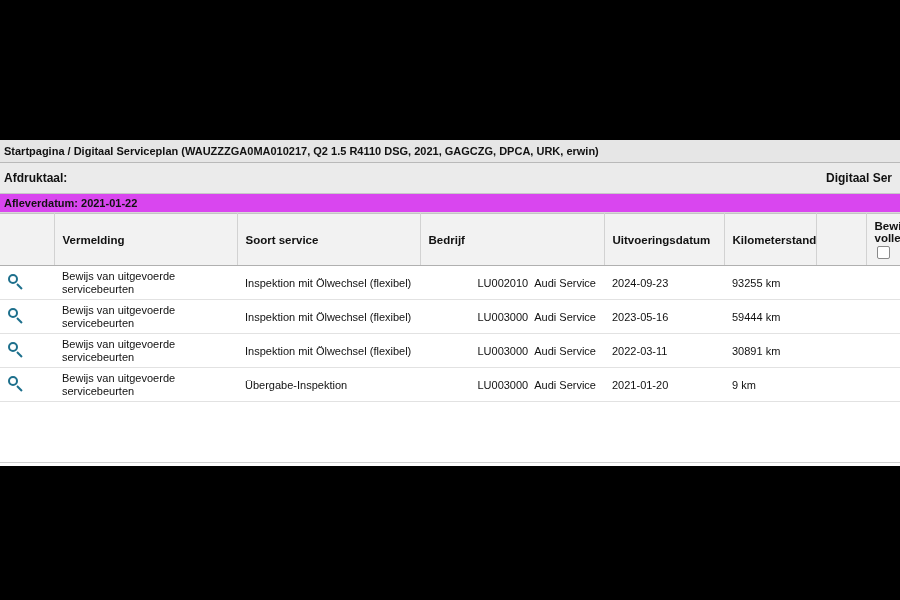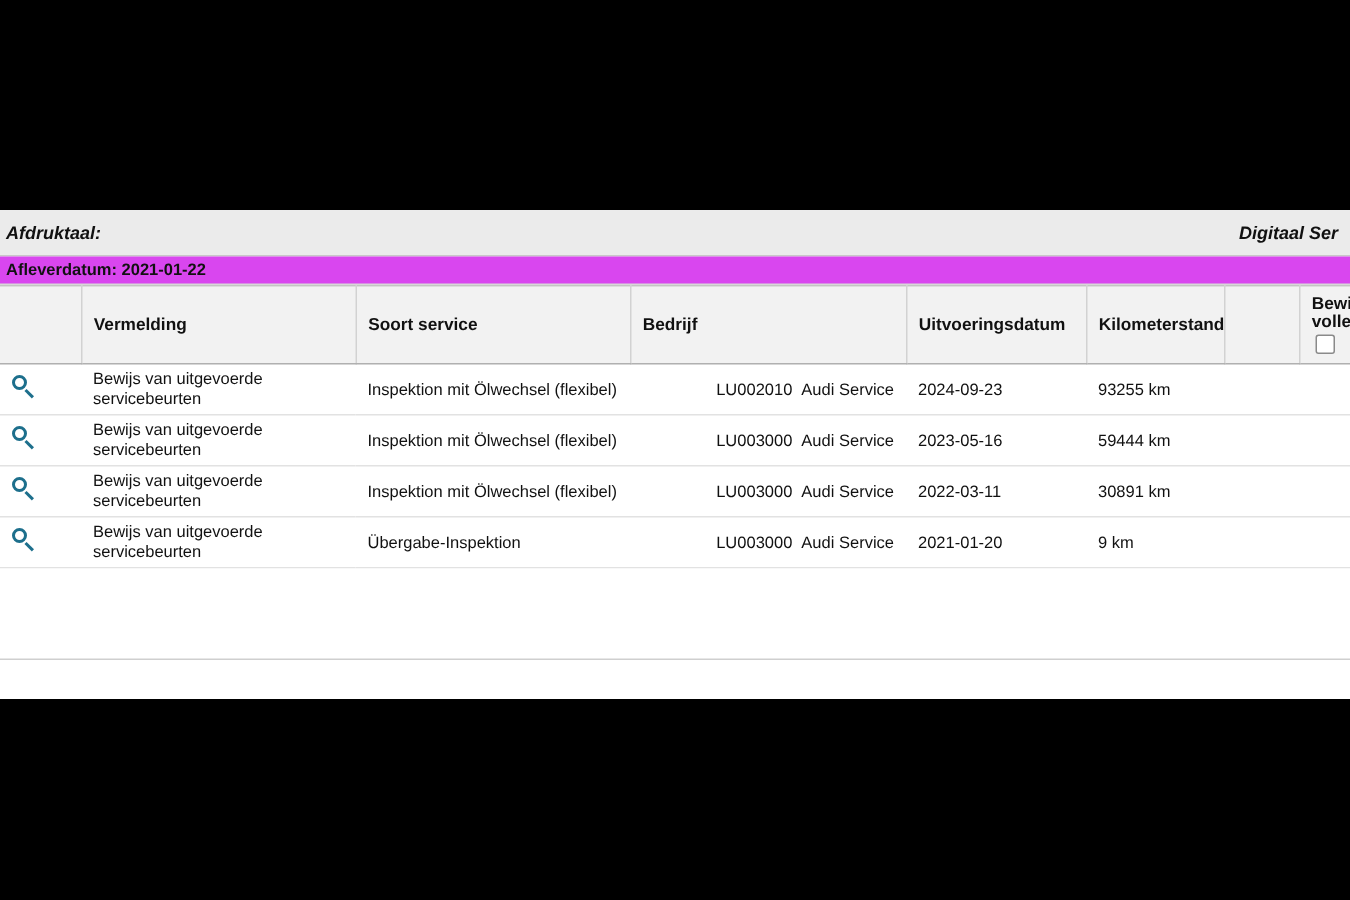--- a/index.html
+++ b/index.html
@@ -35,21 +35,20 @@
     white-space: nowrap;
   }
   .toolbar {
     height: 30px;
     background: #ebebeb;
     border-bottom: 1px solid #c8c8c8;
     display: flex;
     align-items: center;
     padding: 0 6px 0 4px;
     justify-content: space-between;
-    font-style: italic;
   }
   .toolbar-left {
     display: flex;
     align-items: center;
     gap: 8px;
   }
   .toolbar-label {
     font-size: 12px;
     font-weight: bold;
     color: #111111;
@@ -188,20 +187,23 @@
     background: #ffffff;
     height: 60px;
     border-bottom: 1px solid #cfcfcf;
   }
 </style>
 </head>
 <body>
 
 <div class="app-window">
 
+  <div class="breadcrumb-bar">
+    <span>Startpagina / Digitaal Serviceplan (WAUZZZGA0MA010217, Q2 1.5 R4110 DSG, 2021, GAGCZG, DPCA, URK, erwin)</span>
+  </div>
 
   <div class="toolbar">
     <div class="toolbar-left">
       <span class="toolbar-label">Afdruktaal:</span>
     </div>
     <div class="toolbar-right">Digitaal Ser</div>
   </div>
 
   <div class="delivery-bar">
     <span>Afleverdatum: 2021-01-22</span>

